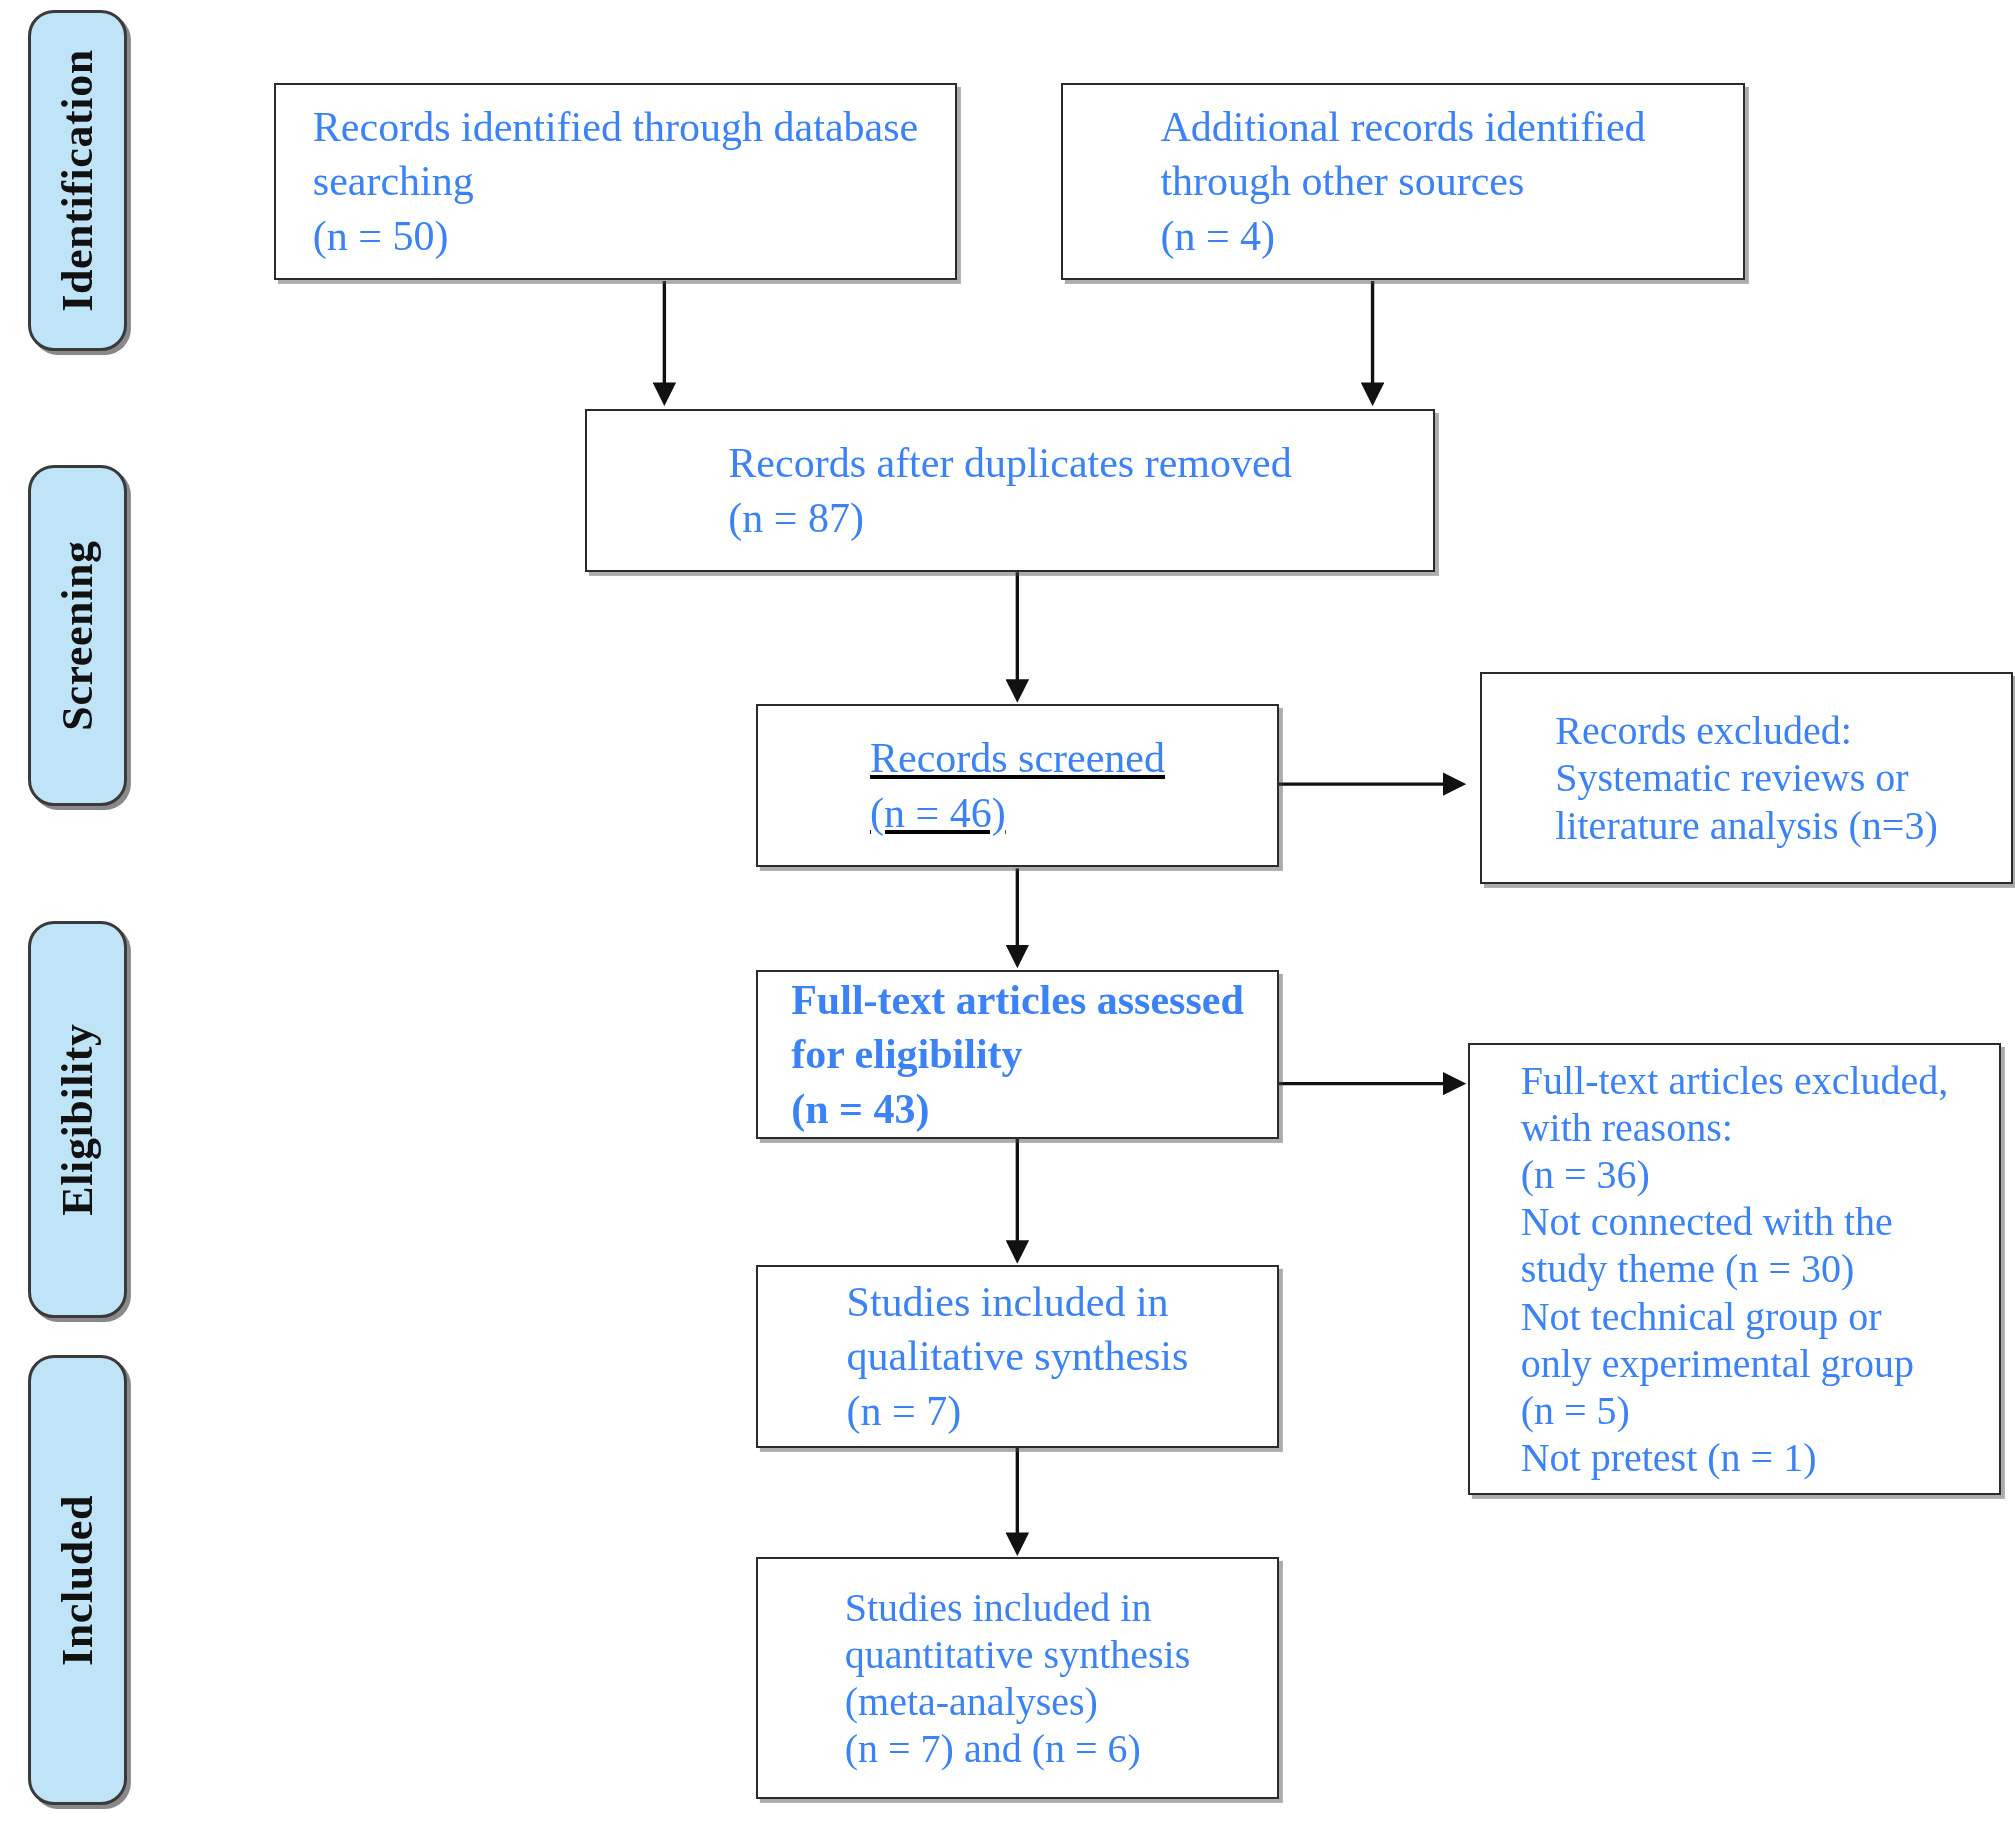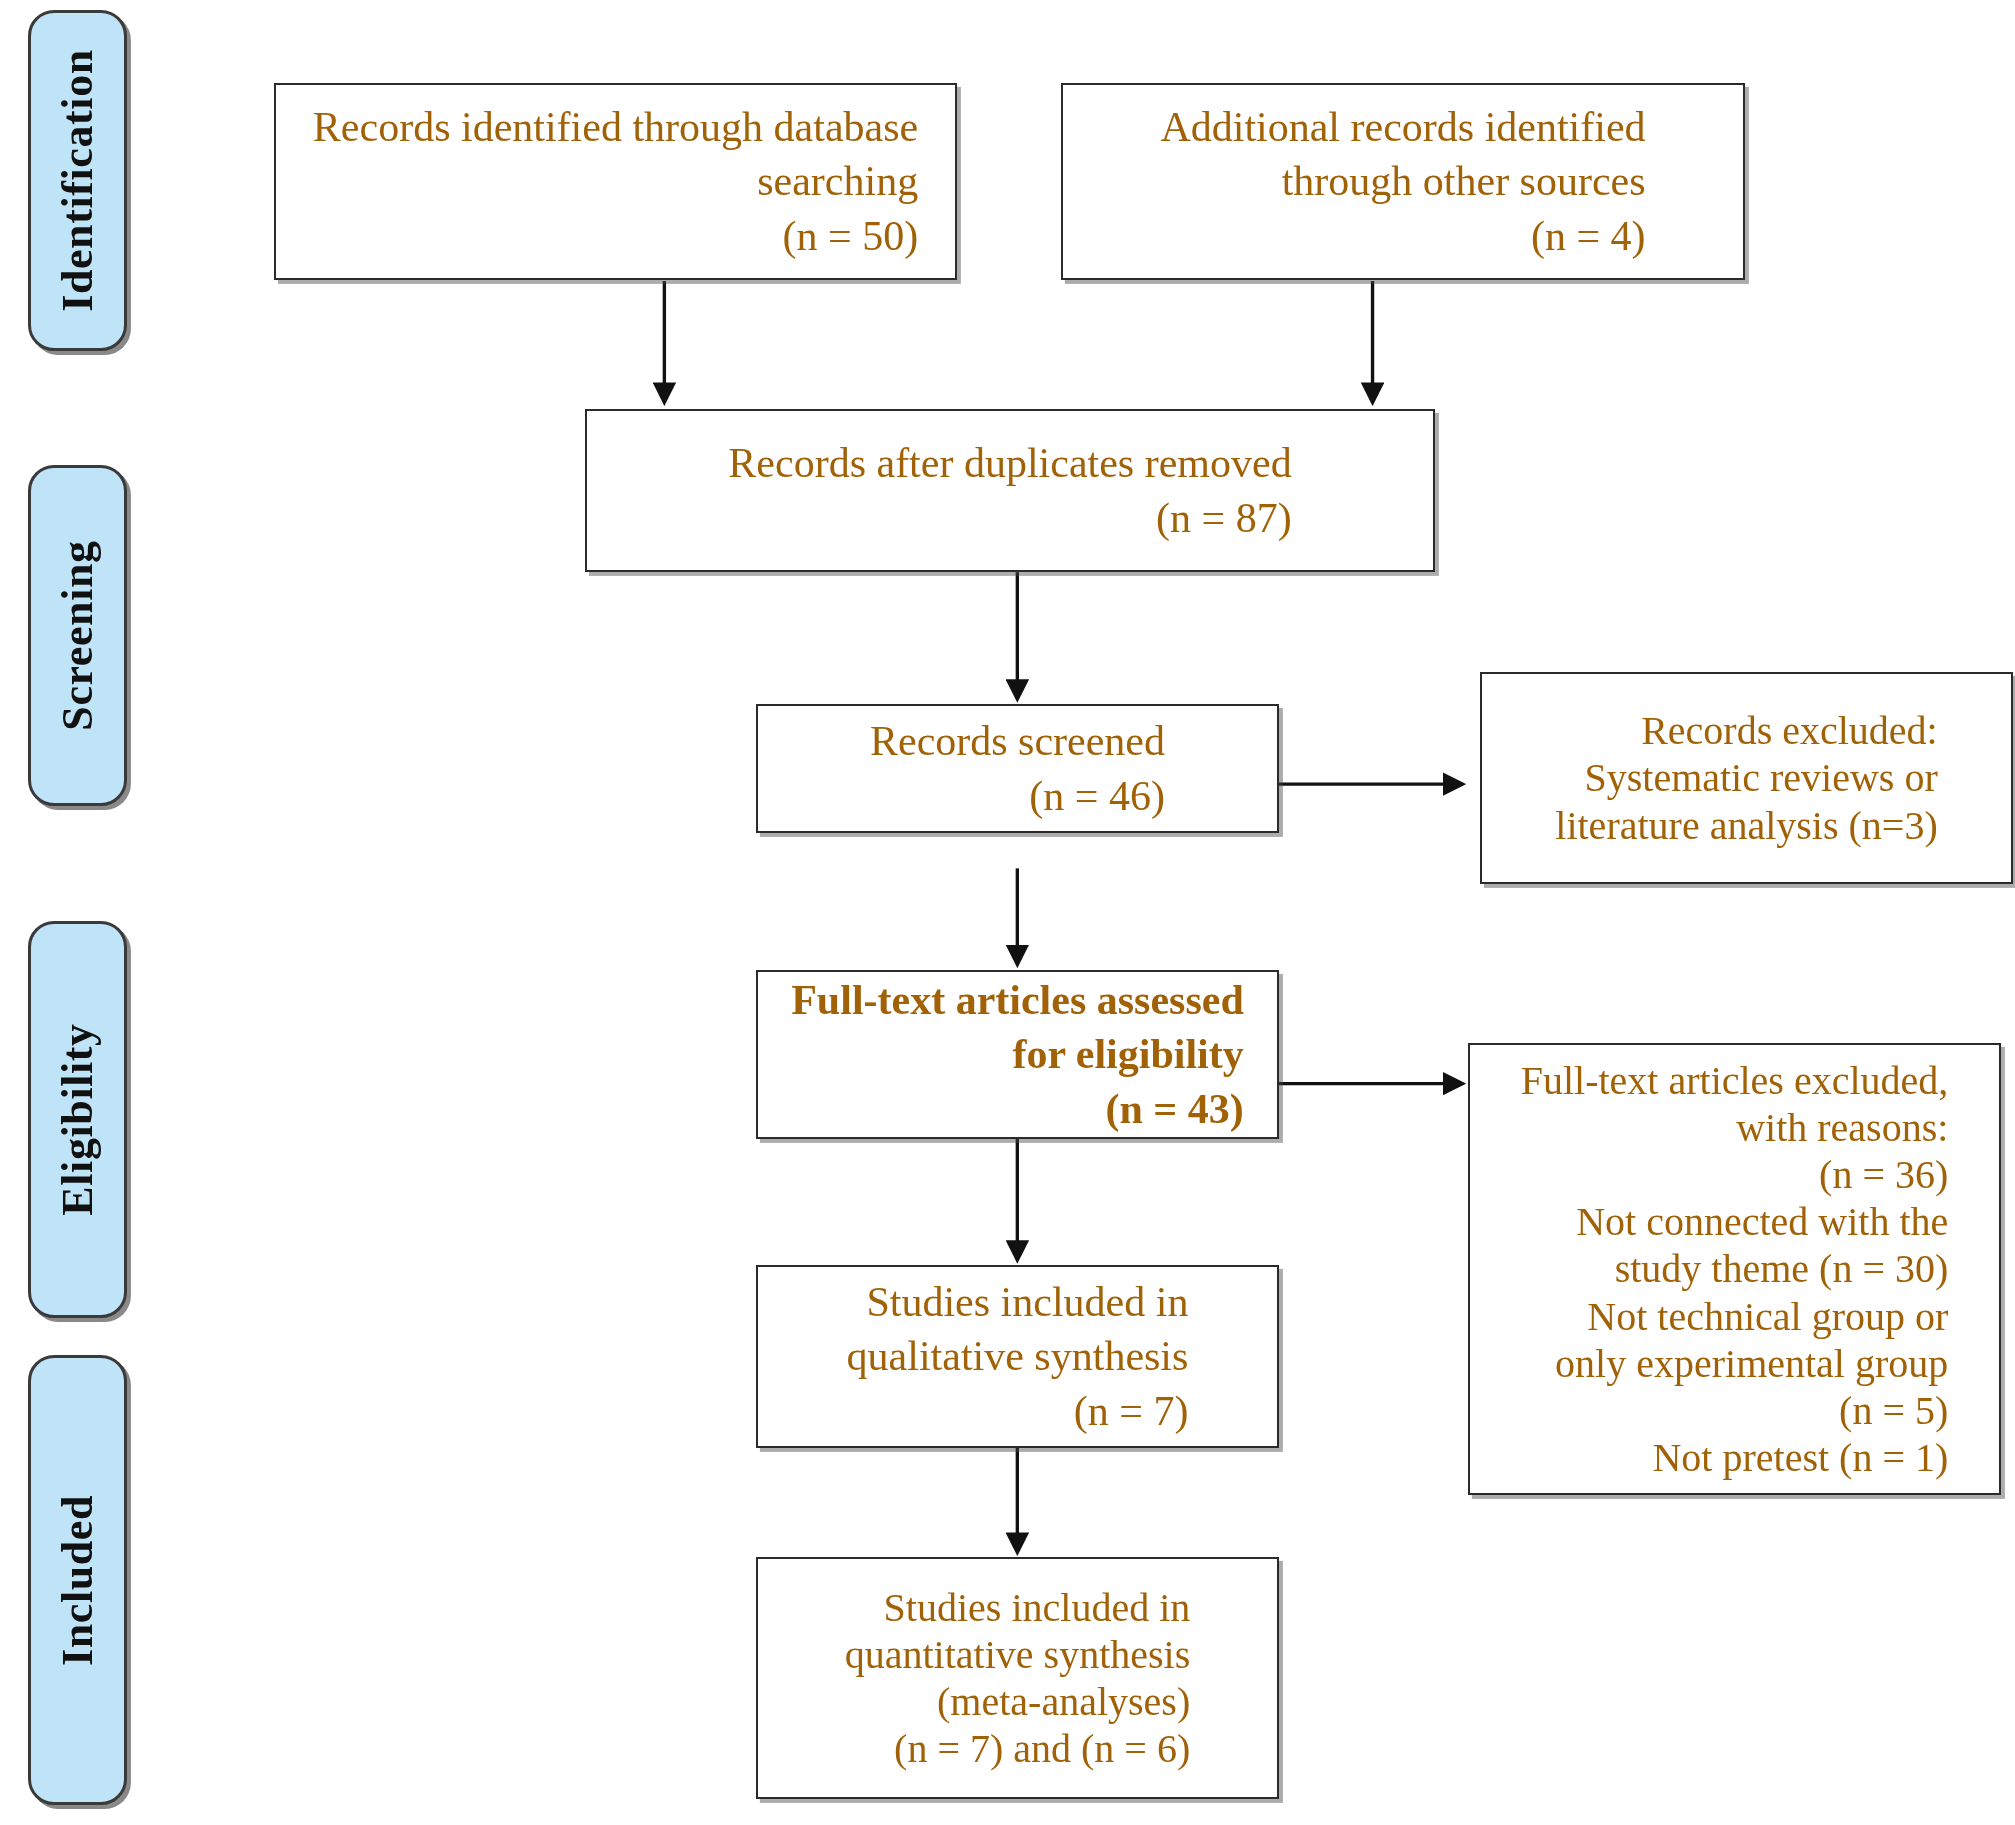--- a/index.html
+++ b/index.html
@@ -45,24 +45,24 @@
     box-sizing: border-box;
     background: #ffffff;
     border: 2.8px solid #2b2b2b;
     box-shadow: 3.9px 3.9px 0 0 rgba(70,70,70,0.45);
     display: flex;
     align-items: center;
     justify-content: center;
     padding: 5.6px 14.6px;
   }
   .flow-box .box-text {
-    text-align: right;
+    text-align: left;
     font-size: 42px;
     line-height: 1.30;
-    color: #a16207;
+    color: #3b82f6;
     white-space: pre-line;
     font-family: "Liberation Serif", "DejaVu Serif", serif;
   }
   .flow-box.dense .box-text {
     line-height: 1.18;
     font-size: 40px;
   }
 
   
   #connectors {
@@ -130,21 +130,21 @@
     <span class="box-text">Additional records identified
 through other sources
 (n = 4)</span>
   </div>
 
   <div class="flow-box" style="left:585px; top:409px; width:850px; height:163px;">
     <span class="box-text">Records after duplicates removed
 (n = 87)</span>
   </div>
 
-  <div class="flow-box" style="left:756px; top:704px; width:523px; height:129px;">
+  <div class="flow-box" style="left:756px; top:704px; width:523px; height:163px;text-decoration:underline;">
     <span class="box-text">Records screened
 (n = 46)</span>
   </div>
 
   <div class="flow-box dense" style="left:1468px; top:672px; width:533px; height:212px;margin-left:12px;">
     <span class="box-text">Records excluded:
 Systematic reviews or
 literature analysis (n=3)</span>
   </div>
 

